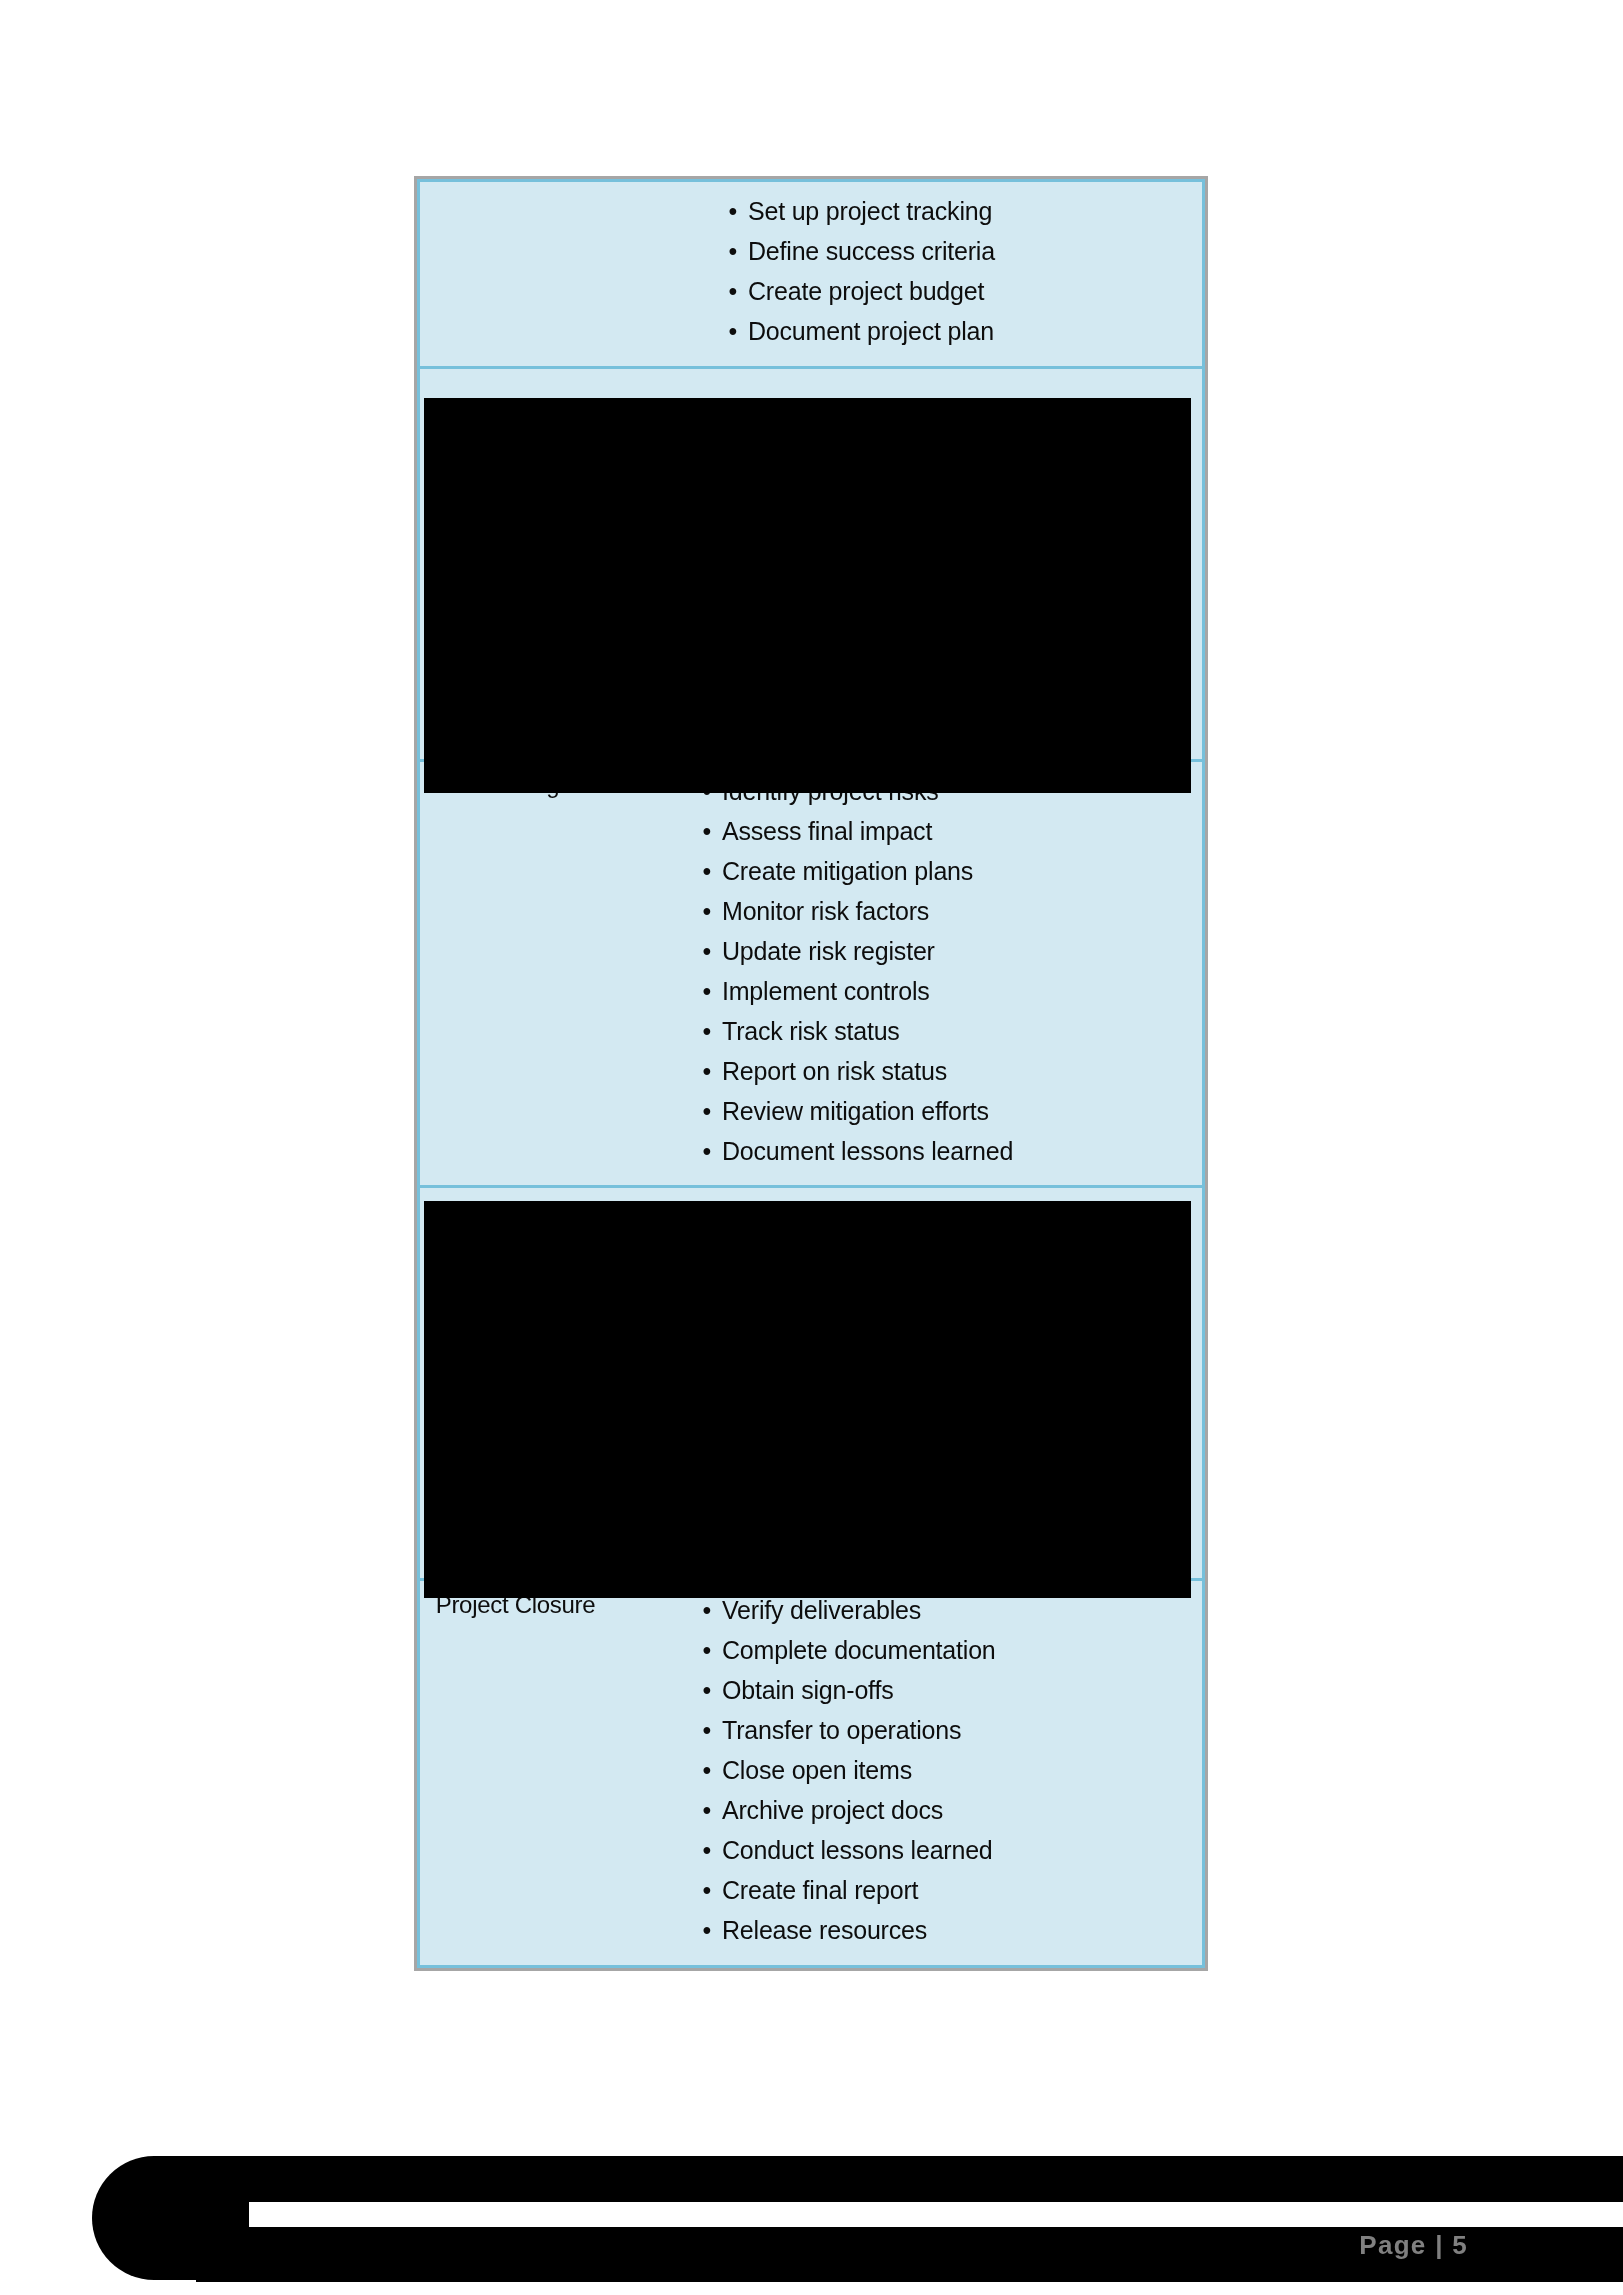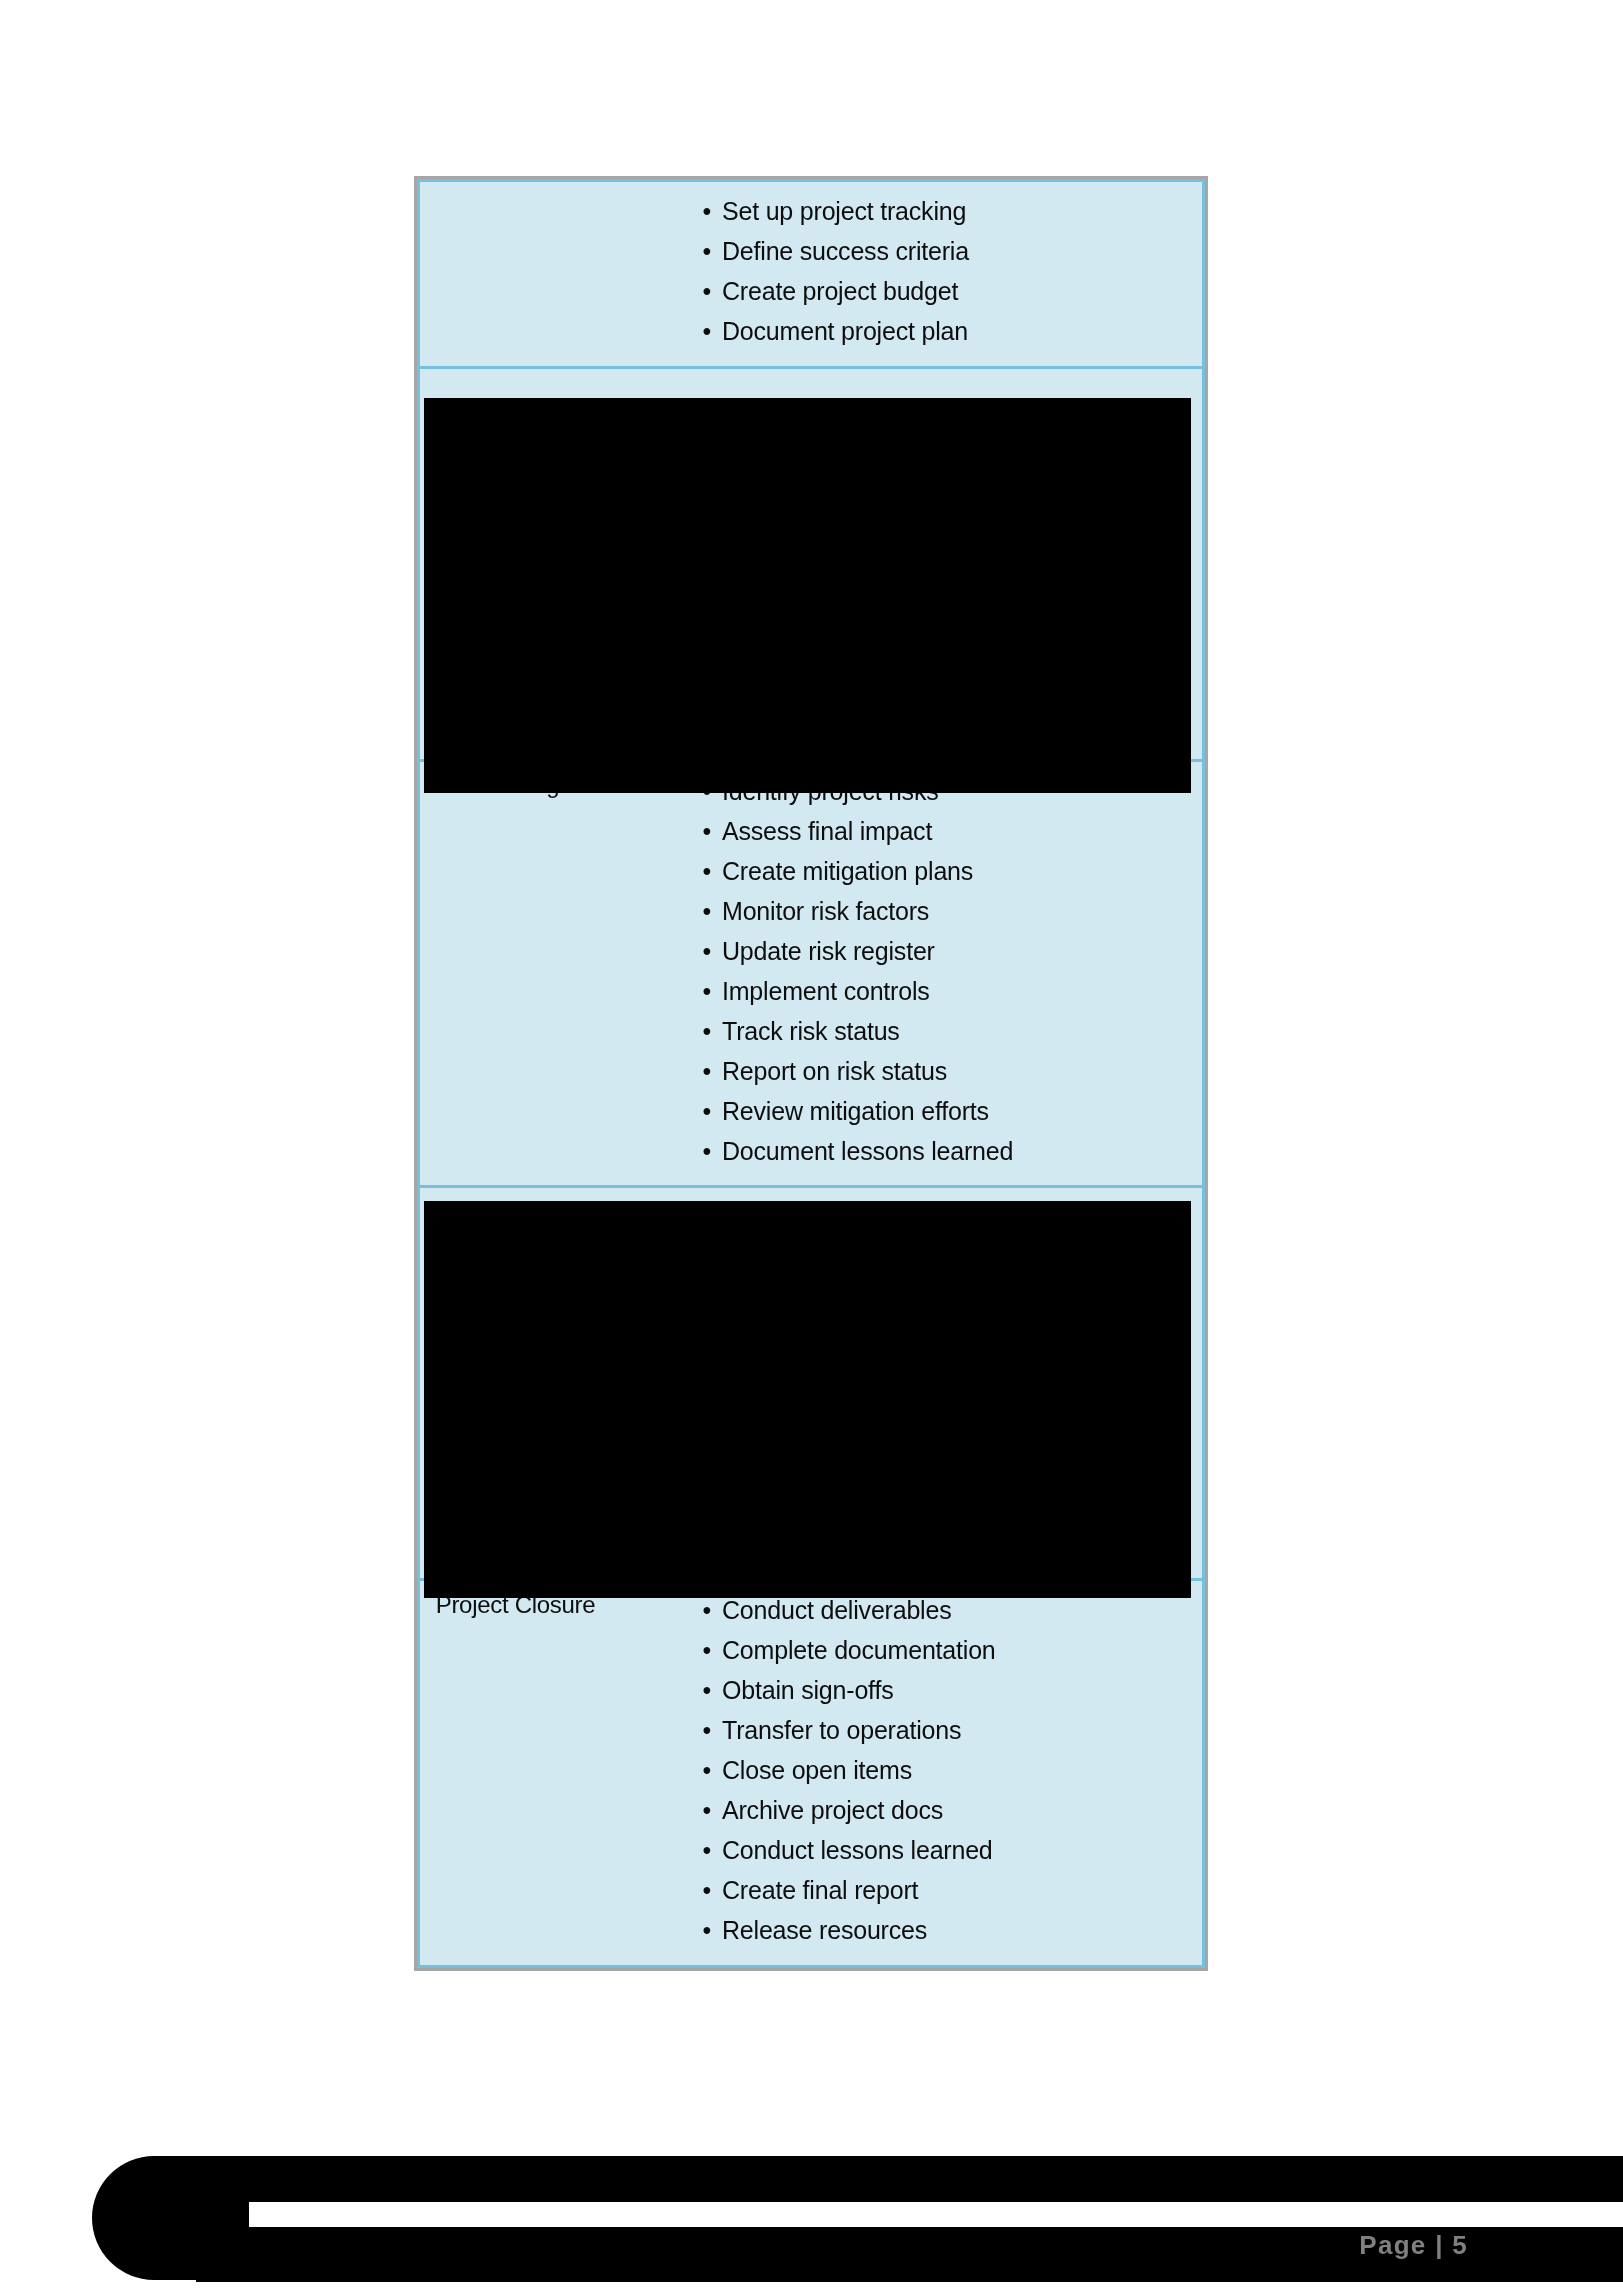--- a/index.html
+++ b/index.html
@@ -39,20 +39,21 @@
     display: flex;
     width: 100%;
     border: 3.3px solid #76c0db;
     border-top-width: 0;
     border-bottom-width: 3.3px;
     background: #d3e9f2;
     box-sizing: border-box;
   }
   .doc-table .row.first {
     border-top-width: 3.3px;
+    padding-left: 26px;
   }
   .cell-label {
     width: 268px;
     flex: 0 0 268px;
     box-sizing: border-box;
     padding: 11.8px 6.5px 6.5px 15.7px;
     font-size: 24px;
     font-weight: normal;
     color: #0d0d0d;
     line-height: 1.0;
@@ -187,21 +188,21 @@
 
     <div class="row" style="height:393px;">
       <div class="cell-label"></div>
       <div class="cell-items"></div>
     </div>
 
     <div class="row">
       <div class="cell-label">Project Closure</div>
       <div class="cell-items">
         <ul>
-          <li class="bullet">Conduct deliverables</li>
+          <li class="bullet">Verify deliverables</li>
           <li class="bullet">Complete documentation</li>
           <li class="bullet">Obtain sign-offs</li>
           <li class="bullet">Transfer to operations</li>
           <li class="bullet">Close open items</li>
           <li class="bullet">Archive project docs</li>
           <li class="bullet">Conduct lessons learned</li>
           <li class="bullet">Create final report</li>
           <li class="bullet">Release resources</li>
         </ul>
       </div>

